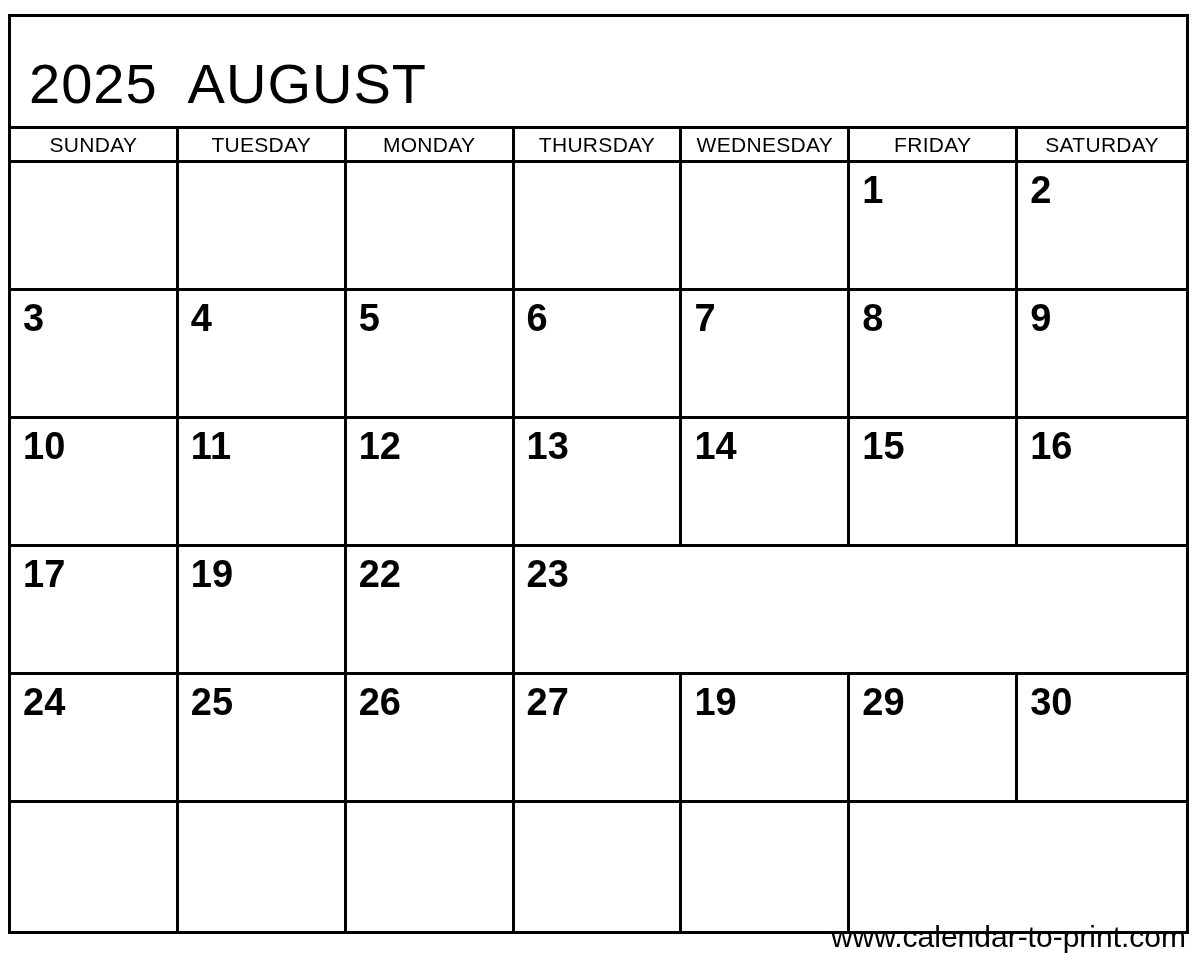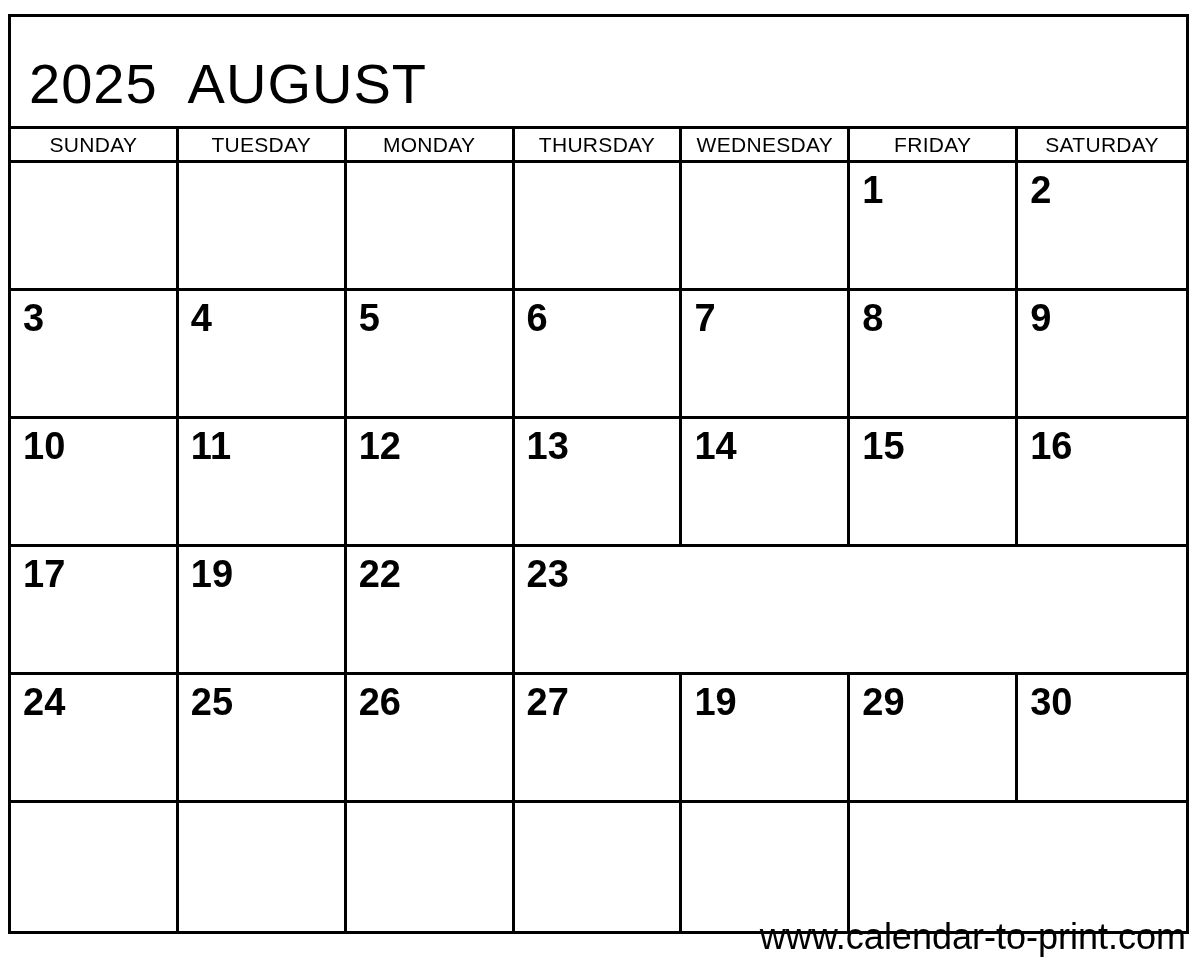--- a/index.html
+++ b/index.html
@@ -96,21 +96,21 @@
     line-height: 42px;
     font-weight: 700;
     letter-spacing: 0px;
   }
 
   
   .footer {
     position: absolute;
     right: 14px;
     bottom: 6px;
-    font-size: 36px;
+    font-size: 30px;
     line-height: 34px;
     letter-spacing: 0px;
     white-space: nowrap;
   }
 </style>
 </head>
 <body>
 
 <div class="page">
 

